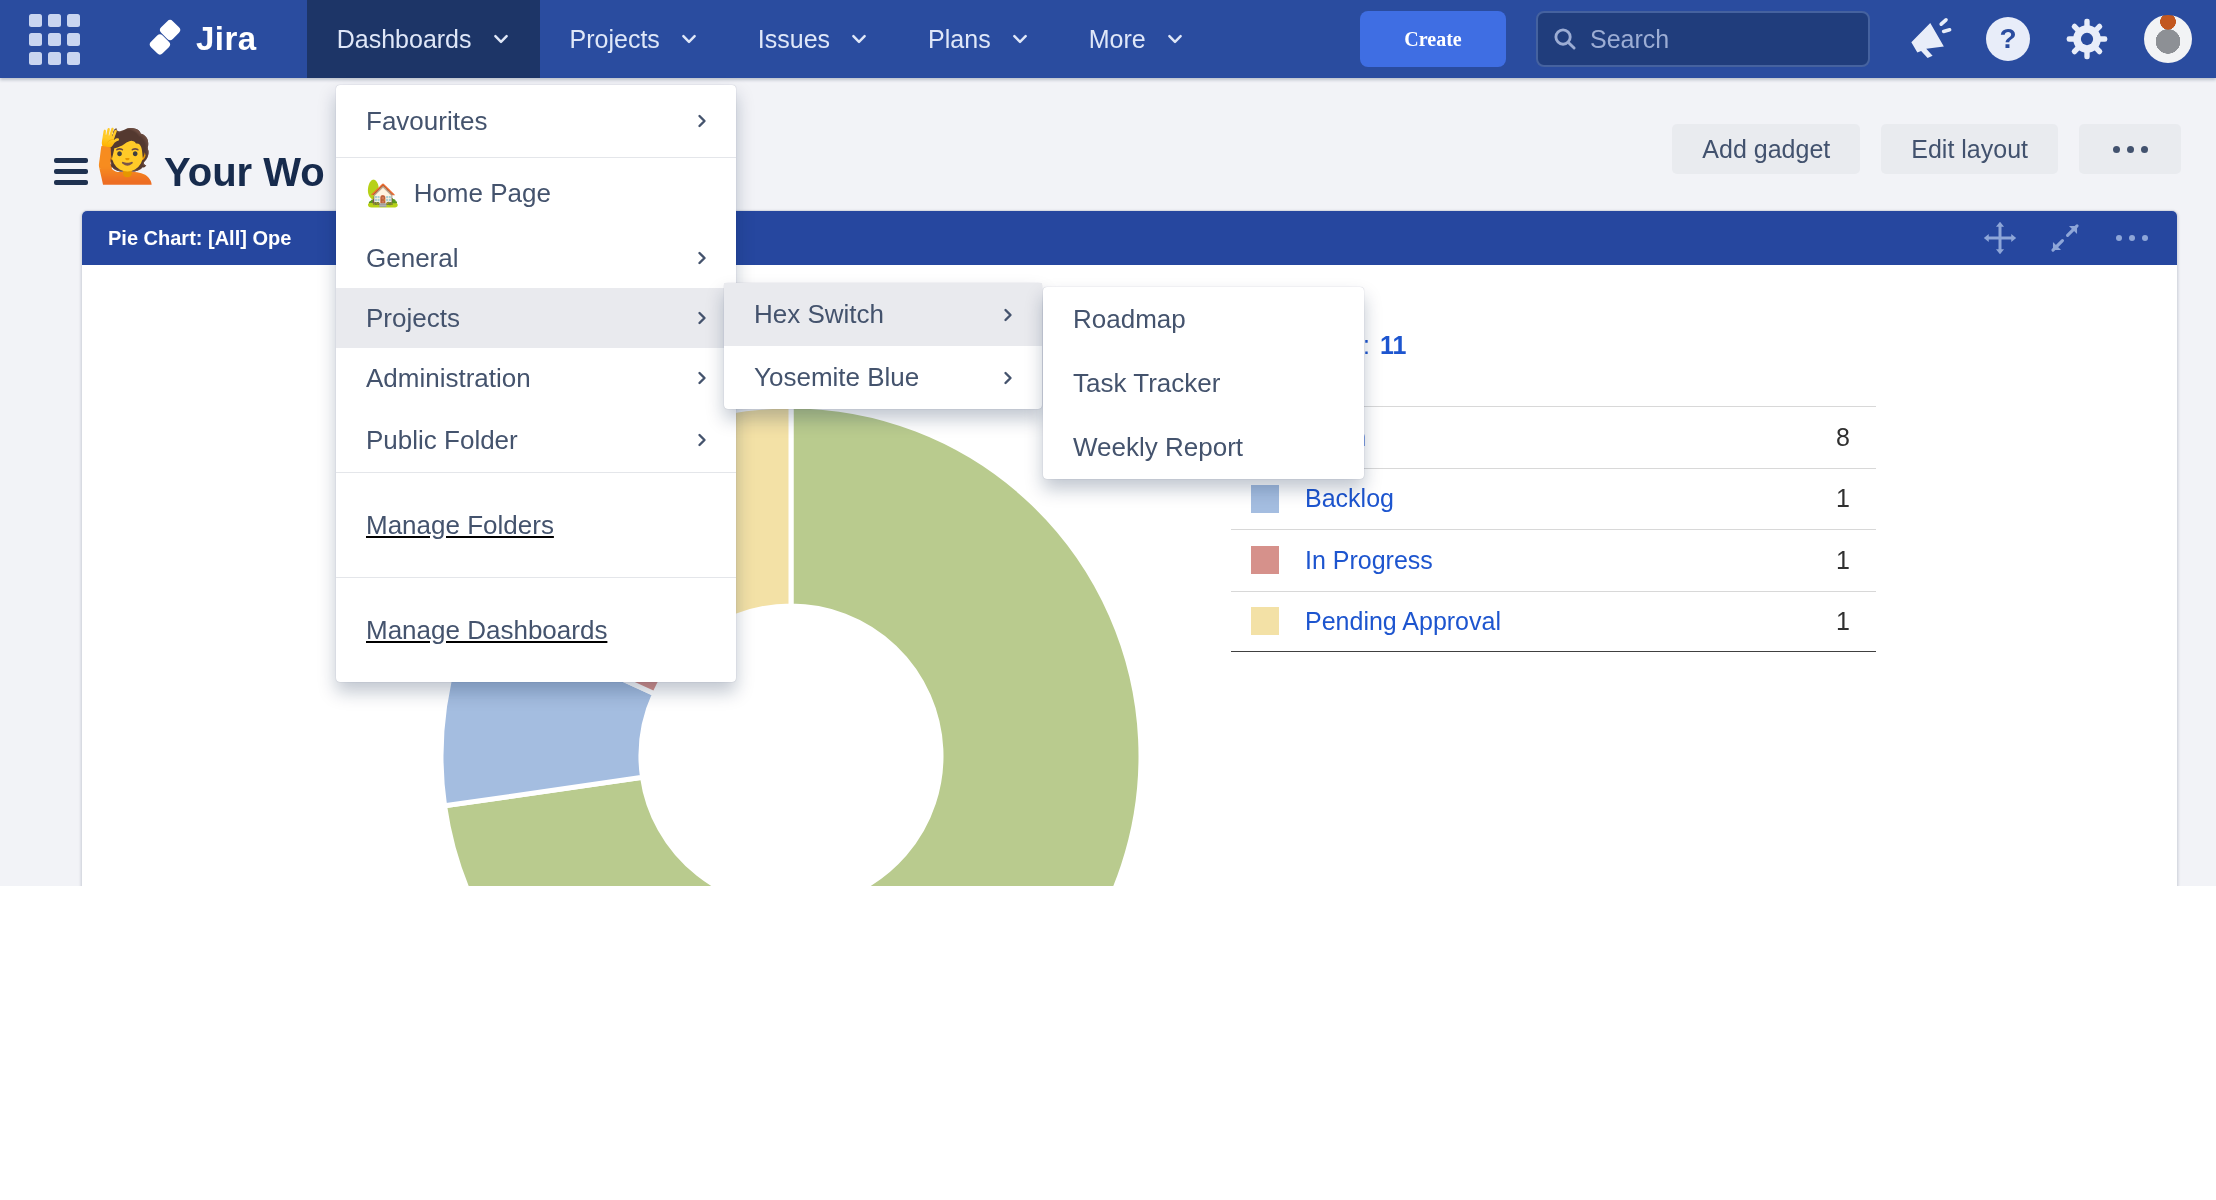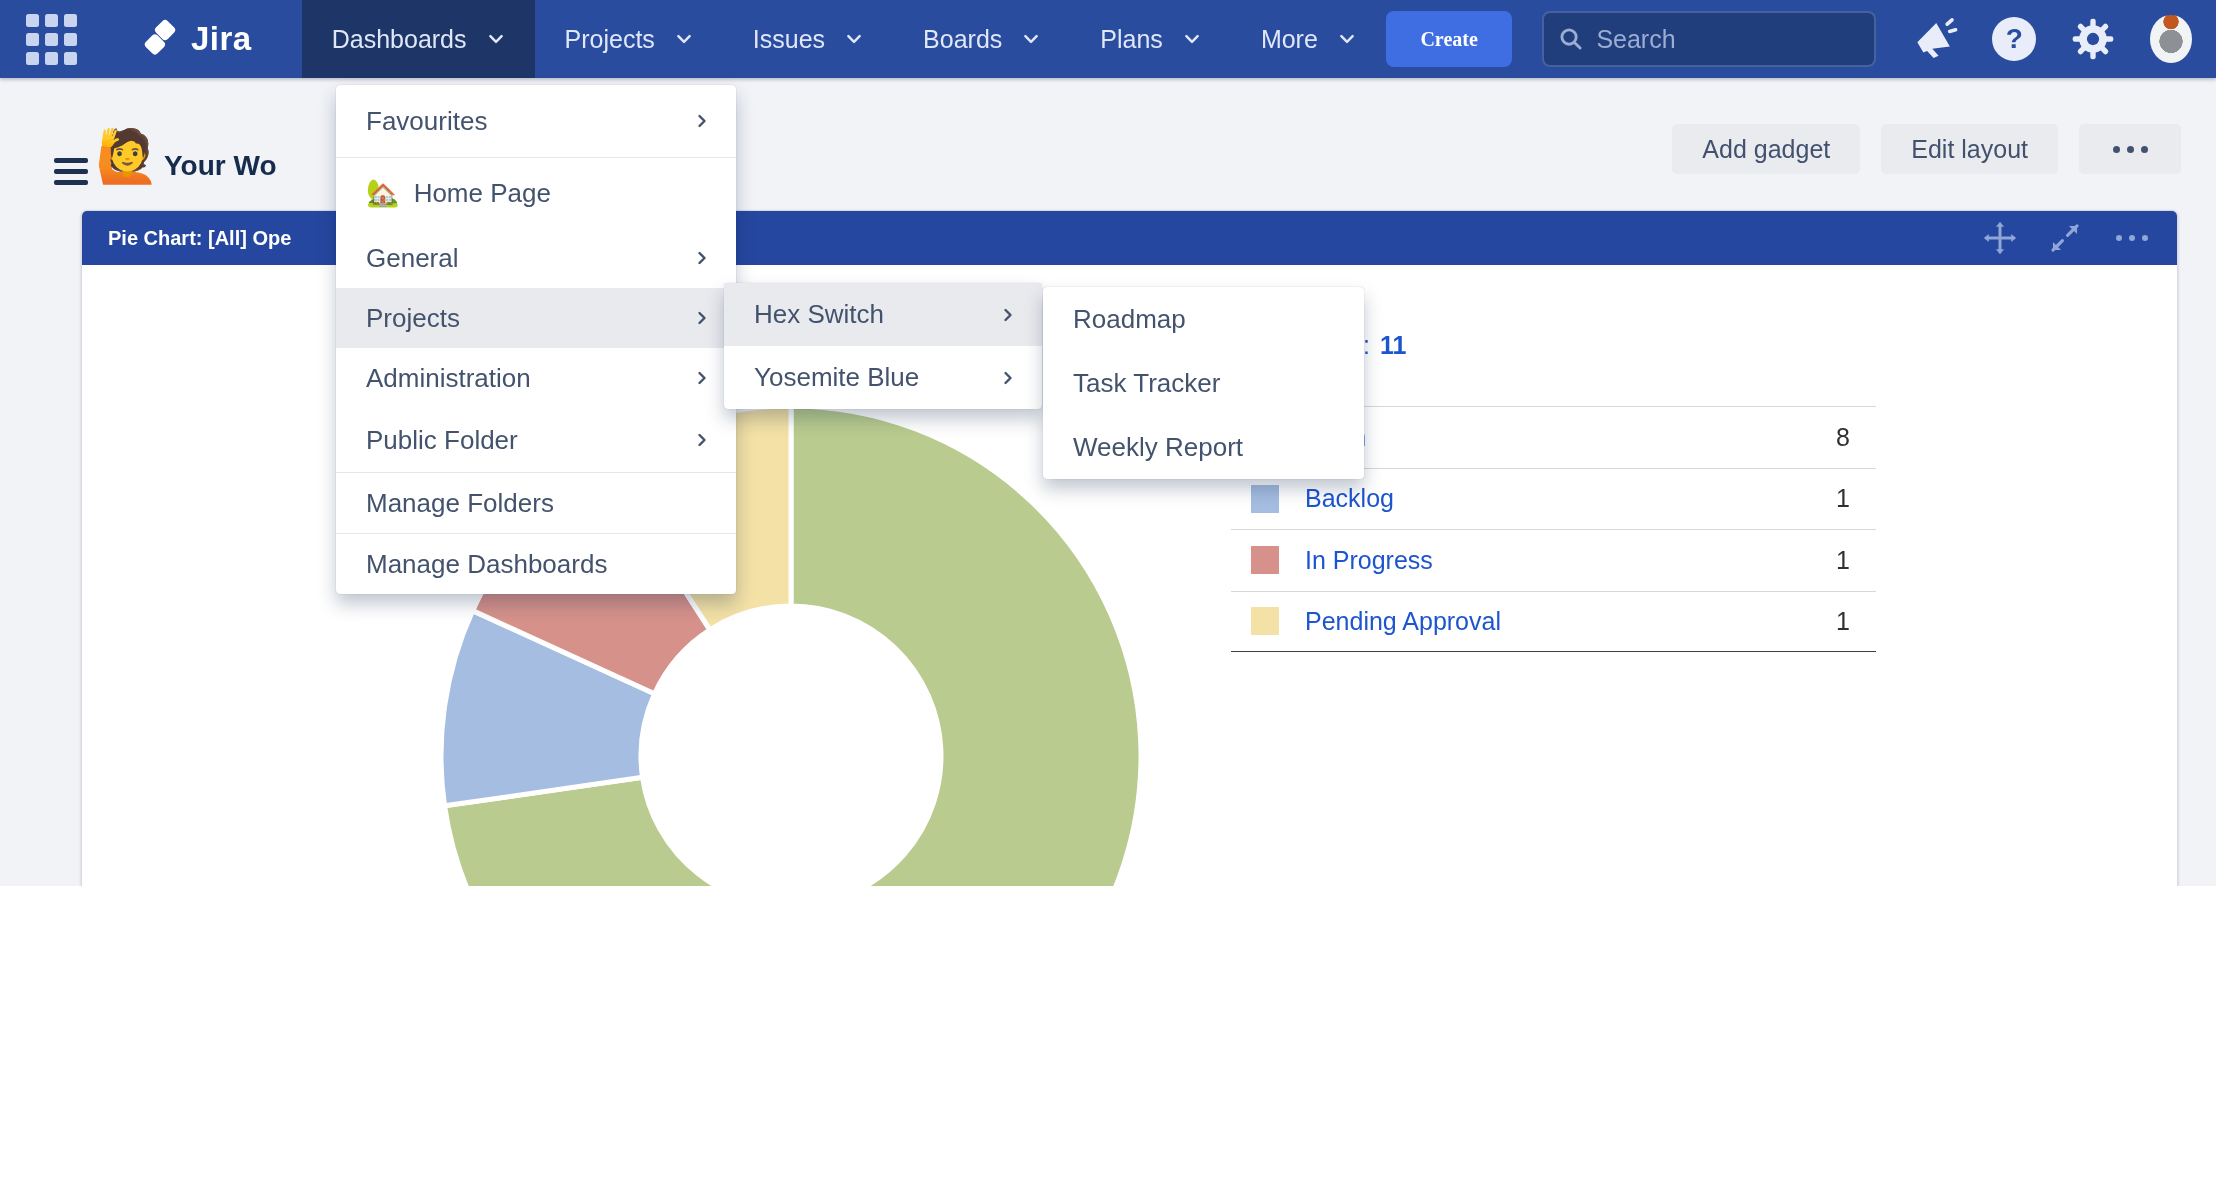--- a/index.html
+++ b/index.html
@@ -34,21 +34,21 @@
   .avatar { width:48px; height:48px; border-radius:50%; margin:0 24px 0 34px; cursor:pointer;
             background:
               radial-gradient(circle at 50% 14%, #c2571f 0 16%, rgba(0,0,0,0) 17%),
               radial-gradient(circle at 50% 55%, #8d9095 0 34%, rgba(0,0,0,0) 35%),
               #f2f3f5; }
 
   
   .hamburger { position:absolute; left:54px; top:158px; width:34px; cursor:pointer; }
   .hamburger i { display:block; height:5px; background:#1f3150; border-radius:2px; margin-bottom:6px; }
   .title-emoji { position:absolute; left:95px; top:126px; font-size:52px; line-height:60px; }
-  .page-title { position:absolute; left:164px; top:150px; font-size:28px; font-weight:bold; color:#172b4d; }
+  .page-title { position:absolute; left:164px; top:150px; font-size:40px; font-weight:bold; color:#172b4d; }
   .page-actions { position:absolute; right:35px; top:124px; display:flex; gap:21px; }
   .gray-btn { height:50px; border:none; border-radius:5px; background:#e9ebef; color:#42526e;
               font-size:25px; font-family:inherit; padding:0 30px; cursor:pointer;
               display:flex; align-items:center; }
   .dots { display:flex; align-items:center; }
   .dots i { width:7px; height:7px; border-radius:50%; background:currentColor; margin:0 3.5px; }
 
   
   .gadget { position:absolute; left:81px; top:210px; width:2097px; height:950px; border-radius:6px;
             background:#fff; border:1px solid #d8dbe2; box-shadow:0 1px 3px rgba(9,30,66,.18); z-index:1; }
@@ -73,21 +73,21 @@
 
   
   .menu { position:absolute; background:#fff; border-radius:4px;
           box-shadow:0 0 1px rgba(9,30,66,.31), 0 10px 18px rgba(9,30,66,.25); }
   .menu-l1 { left:336px; top:85px; width:400px; z-index:50; }
   .menu-l2 { left:724px; top:283px; width:318px; z-index:51; }
   .menu-l3 { left:1043px; top:287px; width:321px; z-index:52; }
   .menu-group { padding:0; }
   .menu-group + .menu-group { border-top:1px solid #e4e6ea; }
   .pad4 { padding:4px 0; }
-  .pad6 { padding:0 0; }
+  .pad6 { padding:22px 0;text-decoration:underline; }
   .menu-item { display:flex; align-items:center; height:60px; padding:0 26px 0 30px;
                font-size:26px; color:#44536d; cursor:pointer; white-space:nowrap; }
   .menu-item.hl { background:#e9eaee; }
   .menu-item .mi-emoji { margin-right:14px; font-size:27px; }
   .chev-right { margin-left:auto; width:16px; height:16px; flex:none; }
   .h70 { height:70px; } .h63 { height:63px; } .h64 { height:64px; } .h66 { height:64px; }
 </style>
 </head>
 <body>
 
@@ -122,26 +122,20 @@
         </svg>
     </div>
     <div class="nav-item">
       <span>Projects</span>
       <svg class="chev-down" viewBox="0 0 16 16">
           <path d="M3 5.5 L8 10.5 L13 5.5" fill="none" stroke="#dfe7f8" stroke-width="2.2" stroke-linecap="round" stroke-linejoin="round"></path>
         </svg>
     </div>
     <div class="nav-item">
       <span>Issues</span>
-      <svg class="chev-down" viewBox="0 0 16 16">
-          <path d="M3 5.5 L8 10.5 L13 5.5" fill="none" stroke="#dfe7f8" stroke-width="2.2" stroke-linecap="round" stroke-linejoin="round"></path>
-        </svg>
-    </div>
-    <div class="nav-item">
-      <span>Boards</span>
       <svg class="chev-down" viewBox="0 0 16 16">
           <path d="M3 5.5 L8 10.5 L13 5.5" fill="none" stroke="#dfe7f8" stroke-width="2.2" stroke-linecap="round" stroke-linejoin="round"></path>
         </svg>
     </div>
     <div class="nav-item">
       <span>Plans</span>
       <svg class="chev-down" viewBox="0 0 16 16">
           <path d="M3 5.5 L8 10.5 L13 5.5" fill="none" stroke="#dfe7f8" stroke-width="2.2" stroke-linecap="round" stroke-linejoin="round"></path>
         </svg>
     </div>

